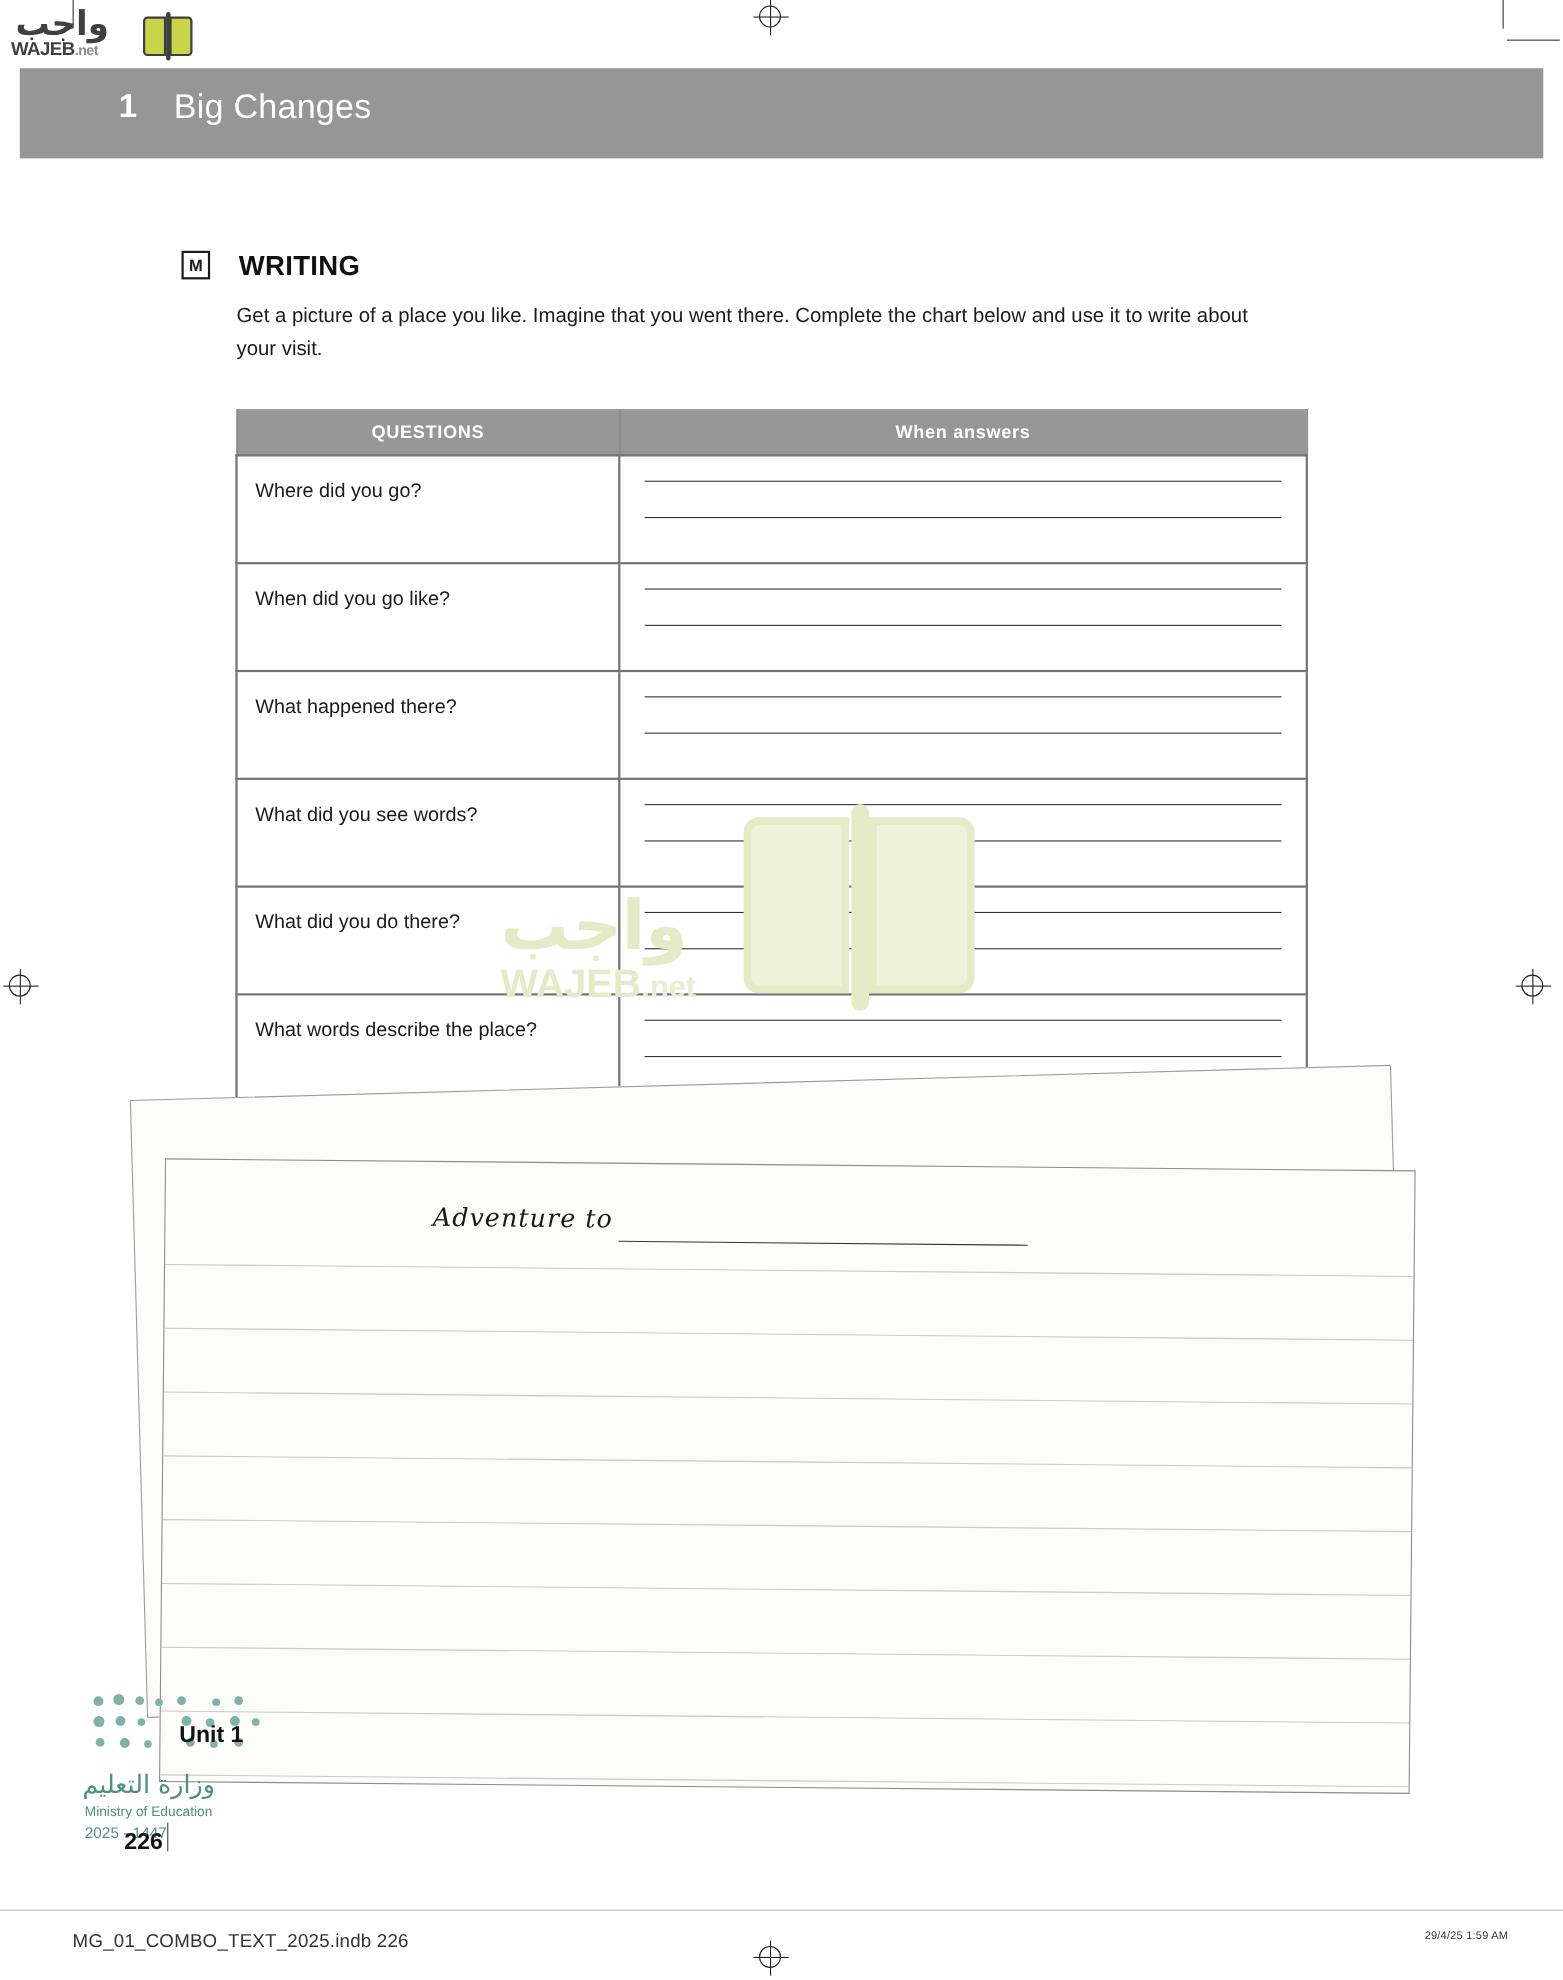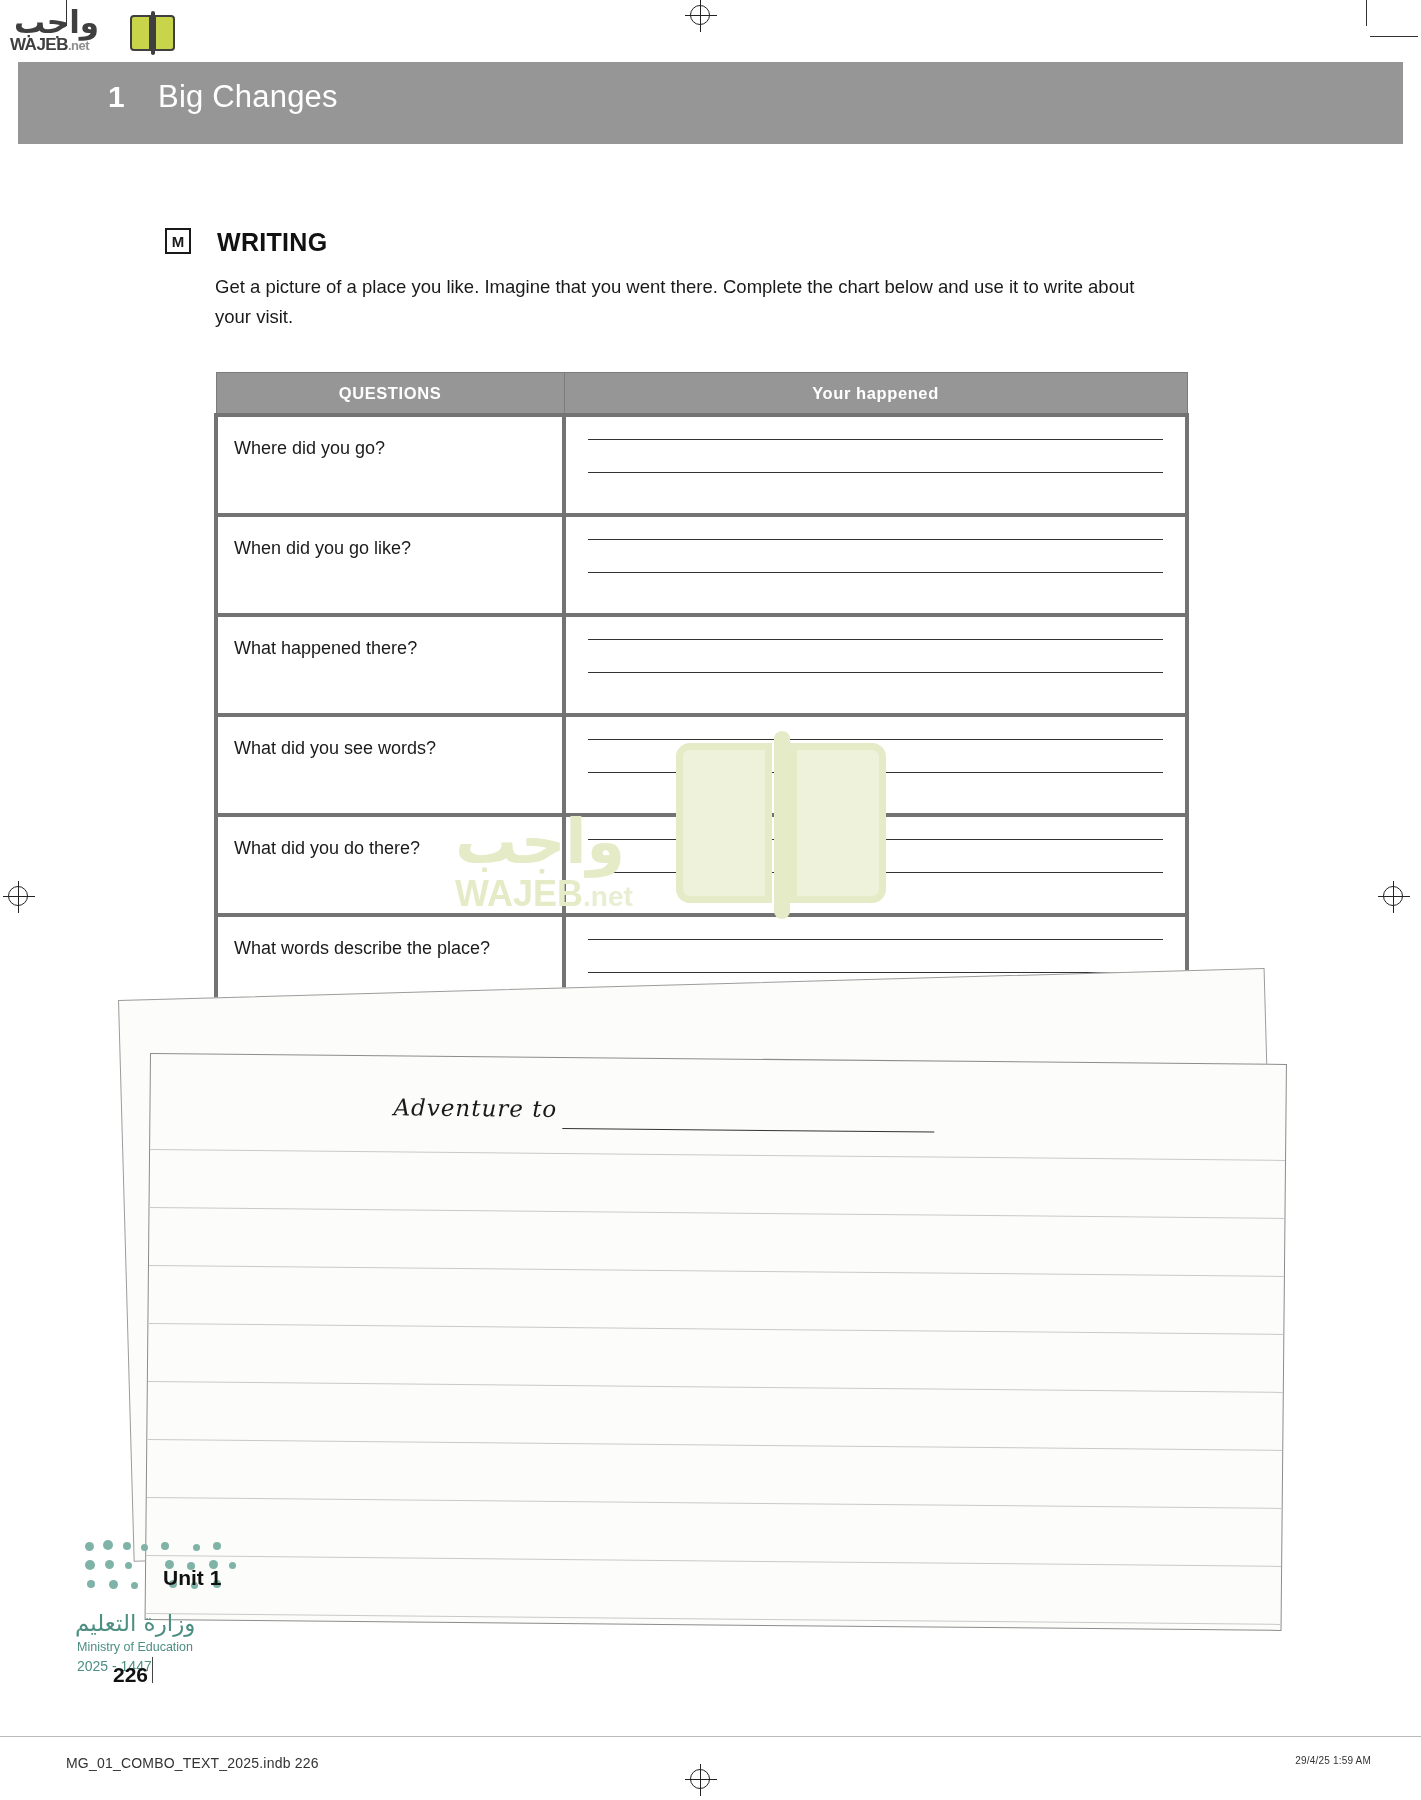--- a/index.html
+++ b/index.html
@@ -164,21 +164,21 @@
     background: #969696;
     color: #ffffff;
     font-size: 16.5px;
     font-weight: bold;
     letter-spacing: 0.6px;
     height: 38px;
     border: 1px solid #7c7c7c;
   }
   .chart th.q-col { width: 345px; }
   .chart td {
-    border: 4px solid #737373;
+    border: 2px solid #737373;
     vertical-align: top;
     padding: 0;
   }
   .q-cell {
     padding: 18px 16px 18px 16px;
     font-size: 18px;
     line-height: 26px;
     color: #1a1a1a;
     height: 60px;
   }
@@ -352,21 +352,21 @@
 
   .foot-rule {
     position: absolute;
     left: 0px; top: 1736px;
     width: 1421px; height: 1px;
     background: #b9b9b9;
   }
   .foot-left {
     position: absolute;
     left: 66px; top: 1755px;
-    font-size: 14px;
+    font-size: 17px;
     color: #333;
     letter-spacing: 0.2px;
   }
   .foot-right {
     position: absolute;
     right: 50px; top: 1755px;
     font-size: 10px;
     color: #333;
     letter-spacing: 0.2px;
   }
@@ -400,21 +400,21 @@
   </div>
 
   <div class="sect-badge">M</div>
   <div class="sect-title">WRITING</div>
   <div class="sect-desc">Get a picture of a place you like. Imagine that you went there. Complete the chart below and use it to write about your visit.</div>
 
   <table class="chart">
     <thead>
       <tr>
         <th class="q-col">QUESTIONS</th>
-        <th>Your happened</th>
+        <th>When answers</th>
       </tr>
     </thead>
     <tbody>
       <tr>
         <td>
             <div class="q-cell">Where did you go?</div>
           </td>
         <td class="a-cell">
             <div class="lines">
               <div class="ln"></div>

